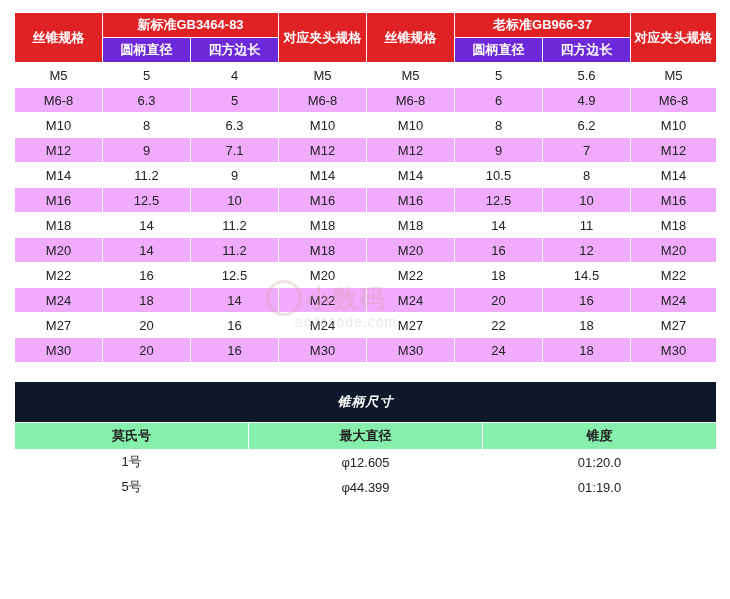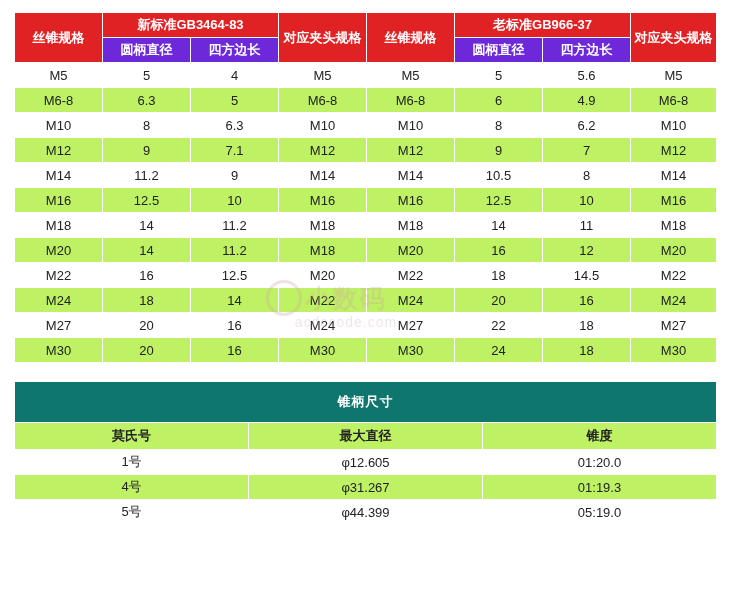--- a/index.html
+++ b/index.html
@@ -43,46 +43,47 @@
   .sub-hdr {
     background: #6d28d9;
     color: #ffffff !important;
     font-weight: bold;
     font-size: 13px;
   }
   tr.row-odd td {
     background: #ffffff;
   }
   tr.row-even td {
-    background: #bef264;
+    background: #f0abfc;
   }
   table.taper-table {
     border-collapse: collapse;
     width: 702px;
     table-layout: fixed;
     margin-top: 18px;
   }
   table.taper-table td {
     border: 1px solid #ffffff;
     text-align: center;
     font-size: 13px;
     color: #222222;
     height: 24px;
     padding: 0;
   }
   .taper-title {
-    background: #0f766e;
+    background: #0f172a;
     color: #ffffff !important;
     font-weight: bold;
     font-size: 19px;
     height: 40px !important;
     letter-spacing: 1px;
+    font-style: italic;
   }
   .taper-hdr {
-    background: #bef264;
+    background: #86efac;
     color: #222222 !important;
     font-weight: bold;
     font-size: 13.5px;
     height: 26px !important;
   }
   .watermark {
     position: absolute;
     left: 256px;
     top: 278px;
     width: 180px;
@@ -286,29 +287,24 @@
       <tr>
         <td class="taper-hdr">莫氏号</td>
         <td class="taper-hdr">最大直径</td>
         <td class="taper-hdr">锥度</td>
       </tr>
       <tr class="row-odd">
         <td>1号</td>
         <td>φ12.605</td>
         <td>01:20.0</td>
       </tr>
-      <tr class="row-even">
-        <td>4号</td>
-        <td>φ31.267</td>
-        <td>01:19.3</td>
-      </tr>
       <tr class="row-odd">
         <td>5号</td>
         <td>φ44.399</td>
-        <td>05:19.0</td>
+        <td>01:19.0</td>
       </tr>
     </tbody>
   </table>
 
   <div class="watermark">
     <div class="wm-circle"></div>
     <div class="wm-main">小数码</div>
     <div class="wm-sub">acdccode.com</div>
   </div>
 

